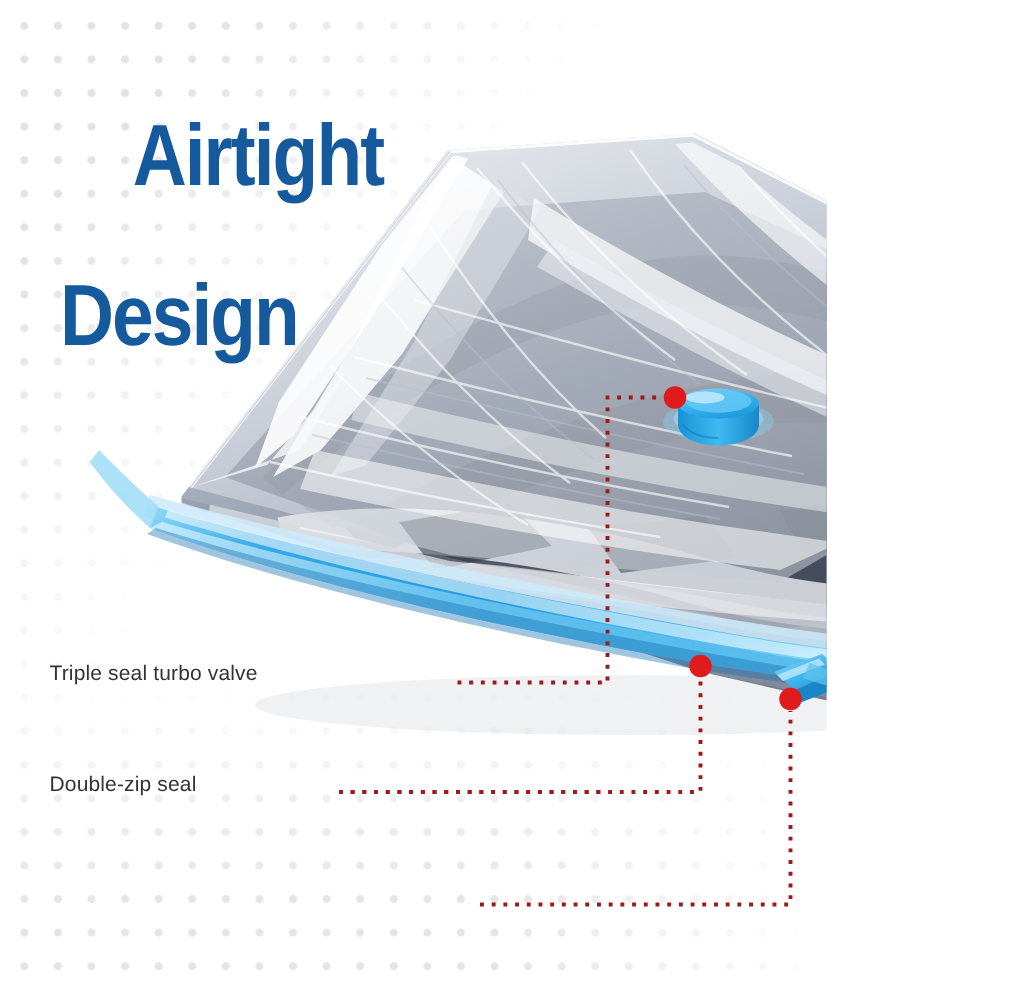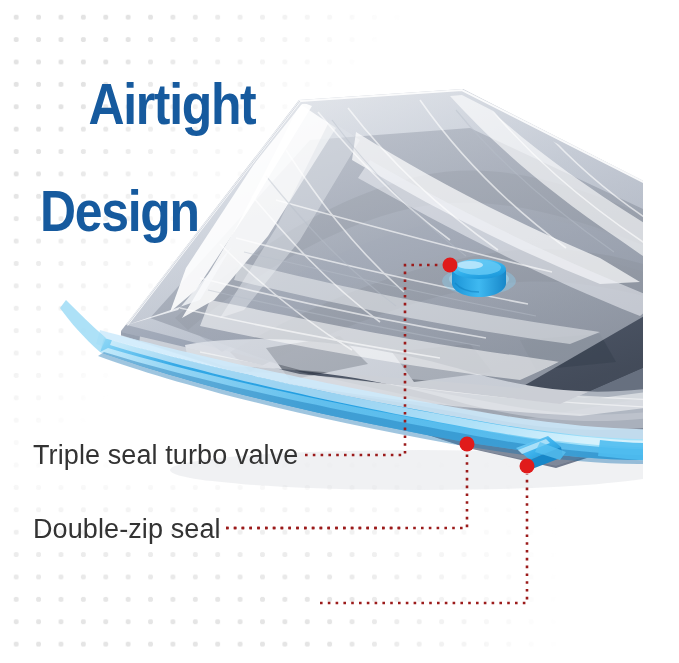--- a/index.html
+++ b/index.html
@@ -2,21 +2,21 @@
 <html><head>
 <meta charset="utf-8">
 <style>
   html,body{margin:0;padding:0;}
   body{
     width:679px;height:663px;
     background:#ffffff;
     font-family:"Liberation Sans",sans-serif;
     overflow:hidden;
   }
-  #stage{position:relative;width:643px;height:663px;overflow:hidden;background:#fff;}
+  #stage{position:relative;width:551px;height:663px;overflow:hidden;background:#fff;}
 
   
   .dots{
     position:absolute;left:0;top:0;width:679px;height:663px;
     background-image:radial-gradient(circle, #e3e3e3 2.4px, rgba(227,227,227,0) 2.9px);
     background-size:22.4px 22.4px;
     background-position:5px 6px;
   }
   .dots.top{
     -webkit-mask-image:linear-gradient(128deg, rgba(0,0,0,1) 0px, rgba(0,0,0,1) 120px, rgba(0,0,0,0) 330px);
@@ -46,21 +46,21 @@
   }
   #headline .l2{display:block;}
 
   
   #product{position:absolute;left:0;top:0;width:679px;height:663px;z-index:3;}
 
   
   .callout-label{
     position:absolute;
     color:#333333;
-    font-size:27px;
+    font-size:14px;
     letter-spacing:.1px;
     white-space:nowrap;
     z-index:8;
   }
   #lbl-valve{left:33px;top:440px;}
   #lbl-zip{left:33px;top:514px;}
   #lbl-clip{left:33px;top:589px;}
 
   #leaders{position:absolute;left:0;top:0;width:679px;height:663px;z-index:9;}
 </style>

